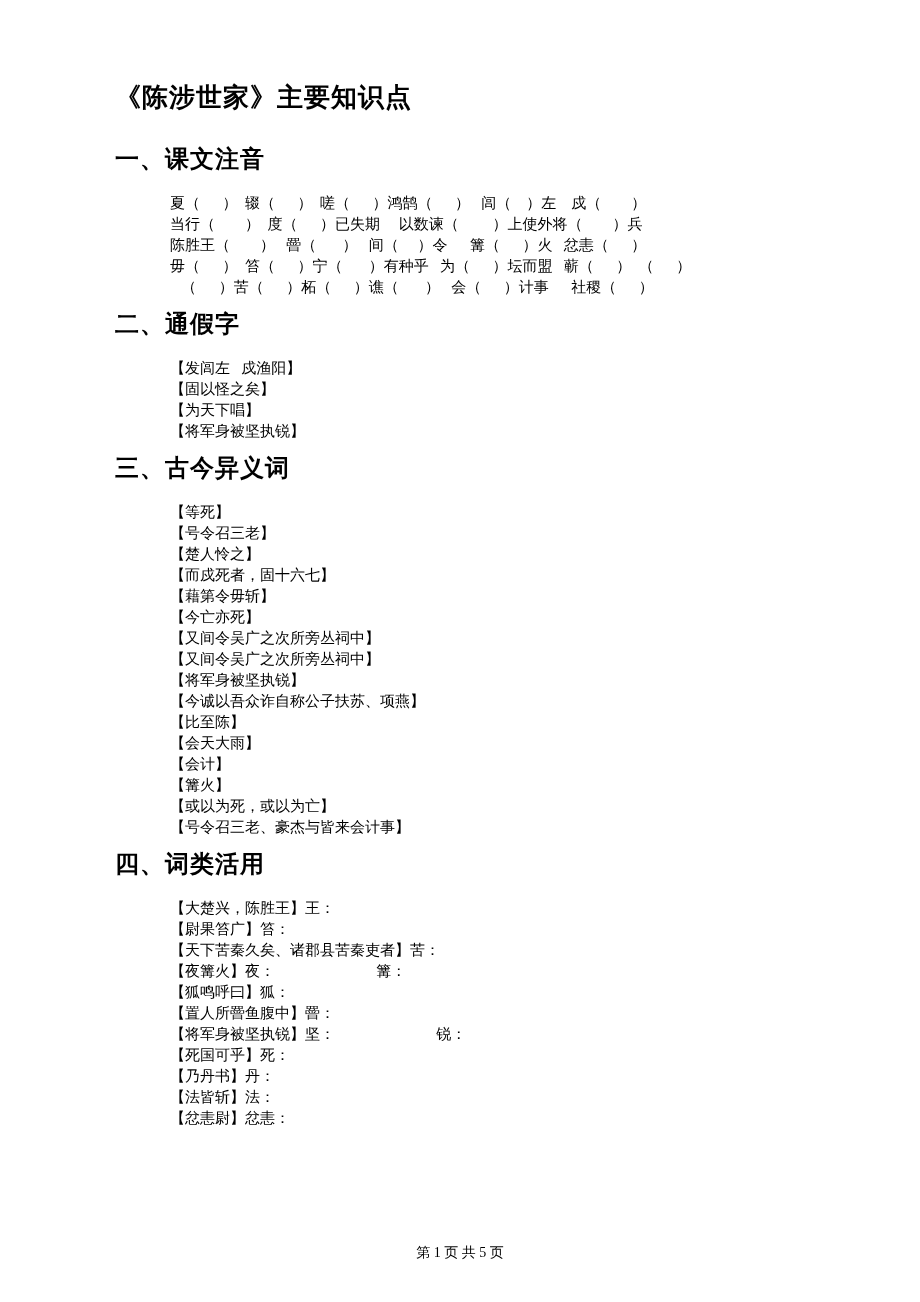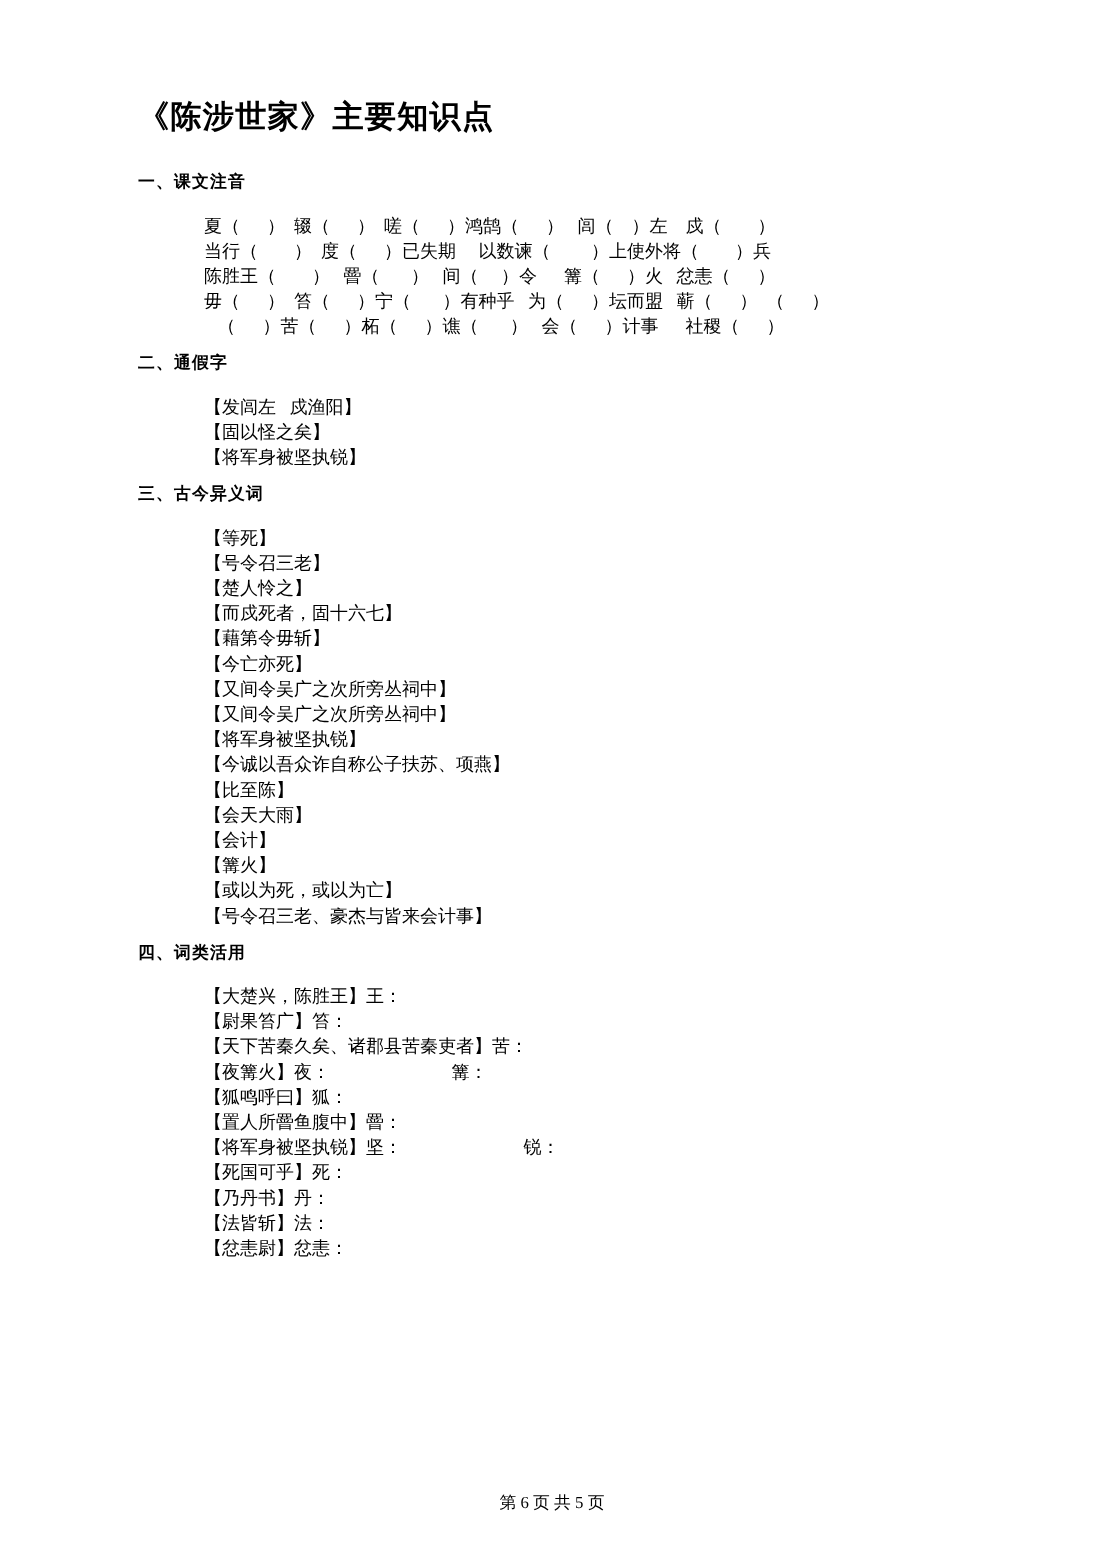--- a/index.html
+++ b/index.html
@@ -12,21 +12,21 @@
     padding: 80px 115px 40px 115px;
     position: relative;
   }
   .title {
     text-align: left;
     font-size: 26px;
     margin-bottom: 28px;
     letter-spacing: 1px;
   }
   .section-head {
-    font-size: 14px;
+    font-size: 24px;
     margin: 10px 0 10px 0;
     letter-spacing: 1px;
   }
   .indent-block {
     margin-left: 55px;
     font-size: 15px;
     line-height: 21px;
     margin-top: 18px;
   }
   .indent-block .ln {
@@ -52,20 +52,21 @@
   <div class="ln">当行（        ）  度（      ）已失期     以数谏（         ）上使外将（        ）兵</div>
   <div class="ln">陈胜王（        ）   罾（       ）   间（     ）令      篝（      ）火   忿恚（      ）</div>
   <div class="ln">毋（      ）  笞（      ）宁（       ）有种乎   为（      ）坛而盟   蕲（      ）  （      ）</div>
   <div class="ln">   （      ）苦（      ）柘（      ）谯（       ）   会（      ）计事      社稷（      ）</div>
 </div>
 
 <h2 class="section-head">二、通假字</h2>
 <div class="indent-block">
   <div class="ln">【发闾左   戍渔阳】</div>
   <div class="ln">【固以怪之矣】</div>
+  <div class="ln">【为天下唱】</div>
   <div class="ln">【将军身被坚执锐】</div>
 </div>
 
 <h2 class="section-head">三、古今异义词</h2>
 <div class="indent-block">
   <div class="ln">【等死】</div>
   <div class="ln">【号令召三老】</div>
   <div class="ln">【楚人怜之】</div>
   <div class="ln">【而戍死者，固十六七】</div>
   <div class="ln">【藉第令毋斩】</div>
@@ -90,13 +91,13 @@
   <div class="ln">【夜篝火】夜：                           篝：</div>
   <div class="ln">【狐鸣呼曰】狐：</div>
   <div class="ln">【置人所罾鱼腹中】罾：</div>
   <div class="ln">【将军身被坚执锐】坚：                           锐：</div>
   <div class="ln">【死国可乎】死：</div>
   <div class="ln">【乃丹书】丹：</div>
   <div class="ln">【法皆斩】法：</div>
   <div class="ln">【忿恚尉】忿恚：</div>
 </div>
 
-<div class="footer">第 6 页 共 5 页</div>
+<div class="footer">第 1 页 共 5 页</div>
 
 </body></html>

